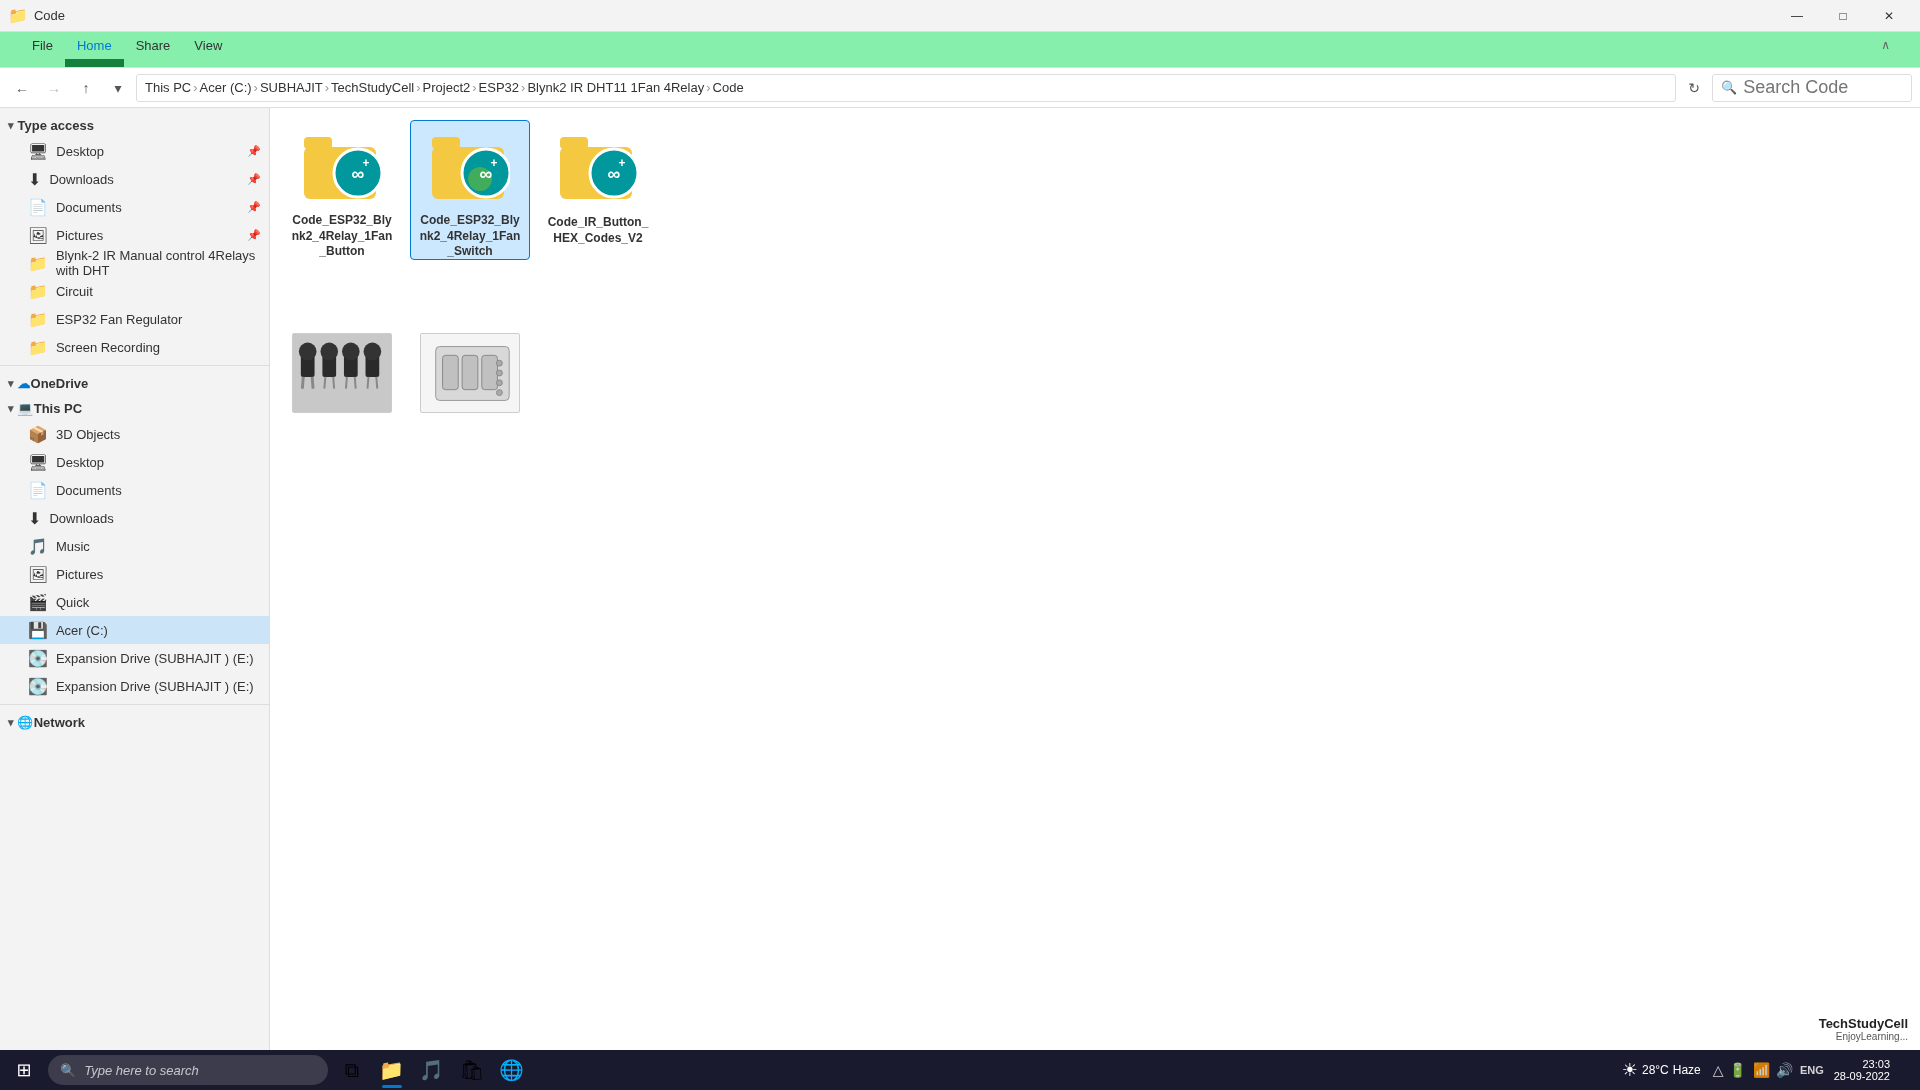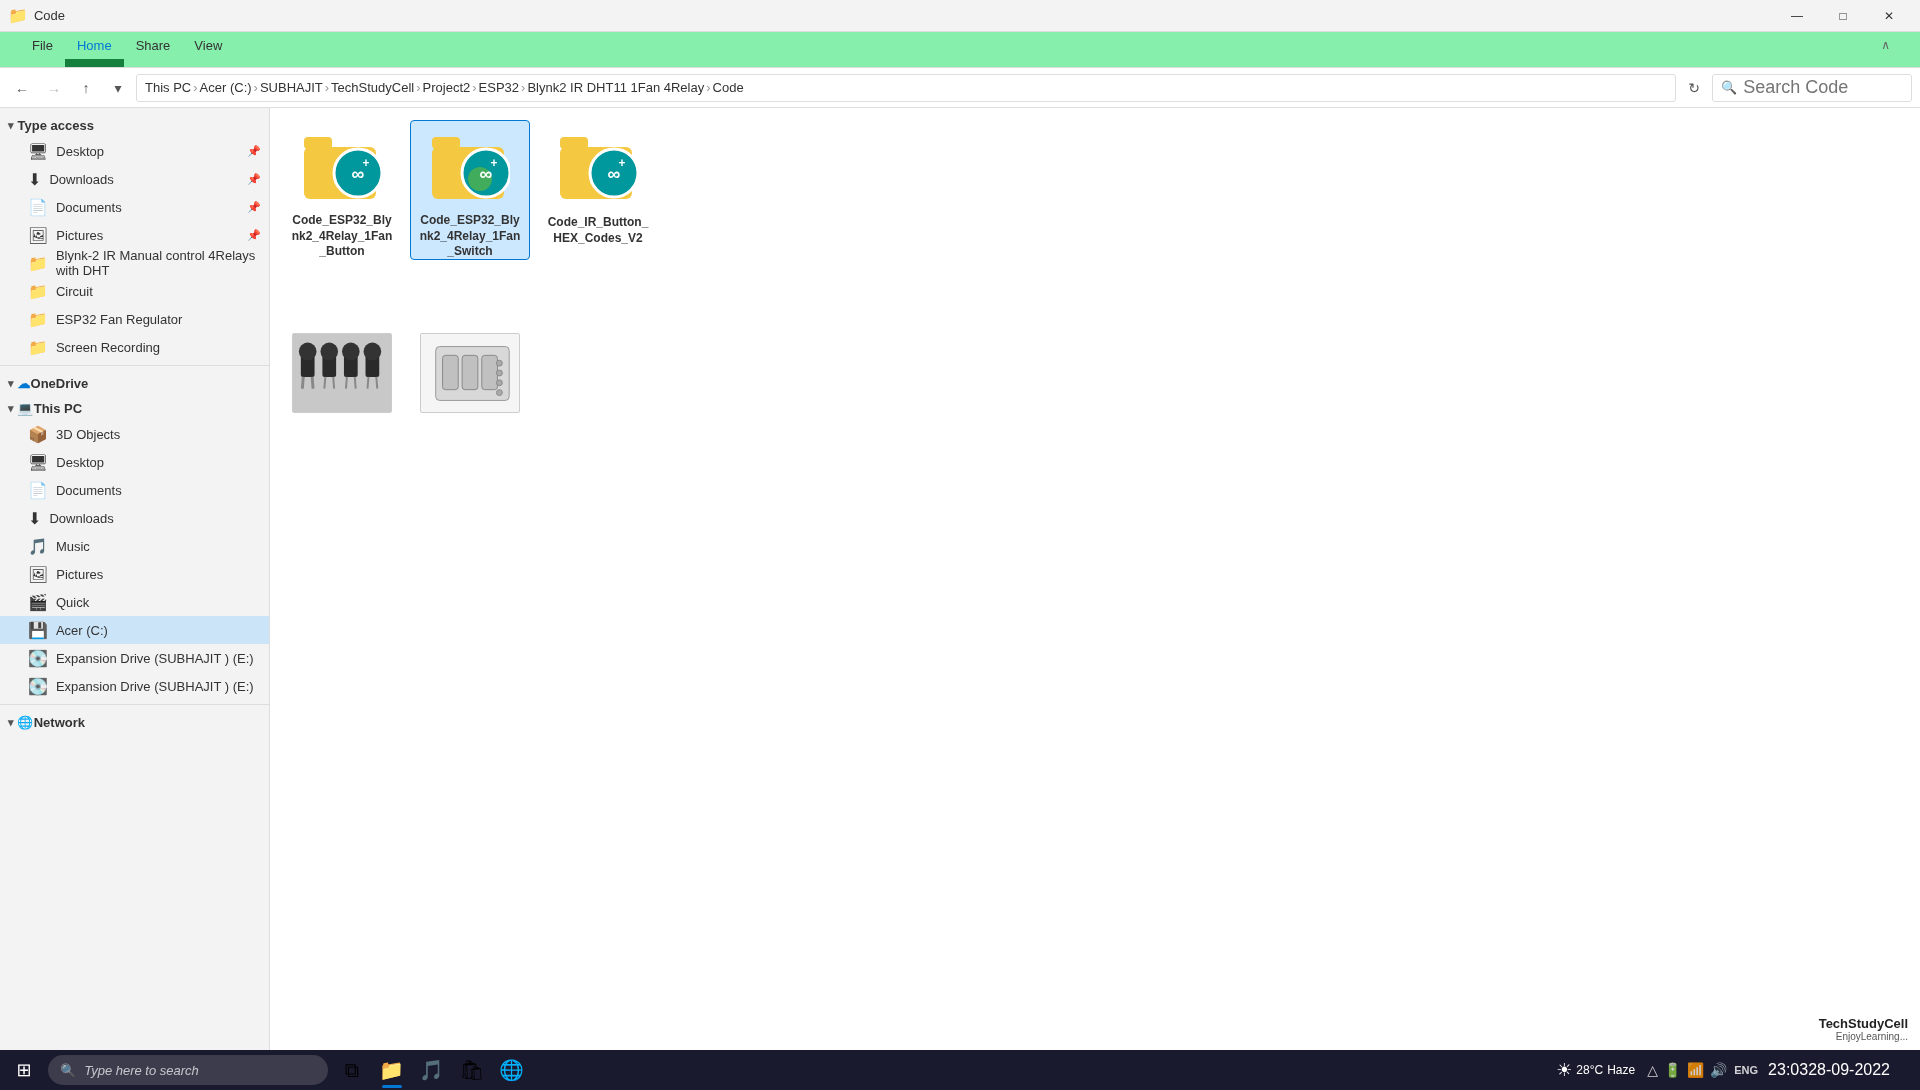--- a/index.html
+++ b/index.html
@@ -238,22 +238,22 @@
     .taskbar-right {
       margin-left: auto;
       display: flex; align-items: center; gap: 4px;
       padding: 0 8px;
     }
     .taskbar-systray {
       display: flex; align-items: center; gap: 6px;
     }
     .tray-icon { color: rgba(255,255,255,0.8); font-size: 14px; cursor: pointer; }
     .taskbar-clock {
-      display: flex; flex-direction: row;
-      align-items: flex-end; color: white; font-size: 16px;
+      display: flex; flex-direction: column;
+      align-items: flex-end; color: white; font-size: 11px;
       cursor: pointer; padding: 0 6px;
     }
     .taskbar-corner {
       width: 8px; height: 40px;
       cursor: pointer;
     }
     .weather-widget {
       display: flex; align-items: center; gap: 4px;
       color: white; font-size: 12px; padding: 0 8px;
     }

